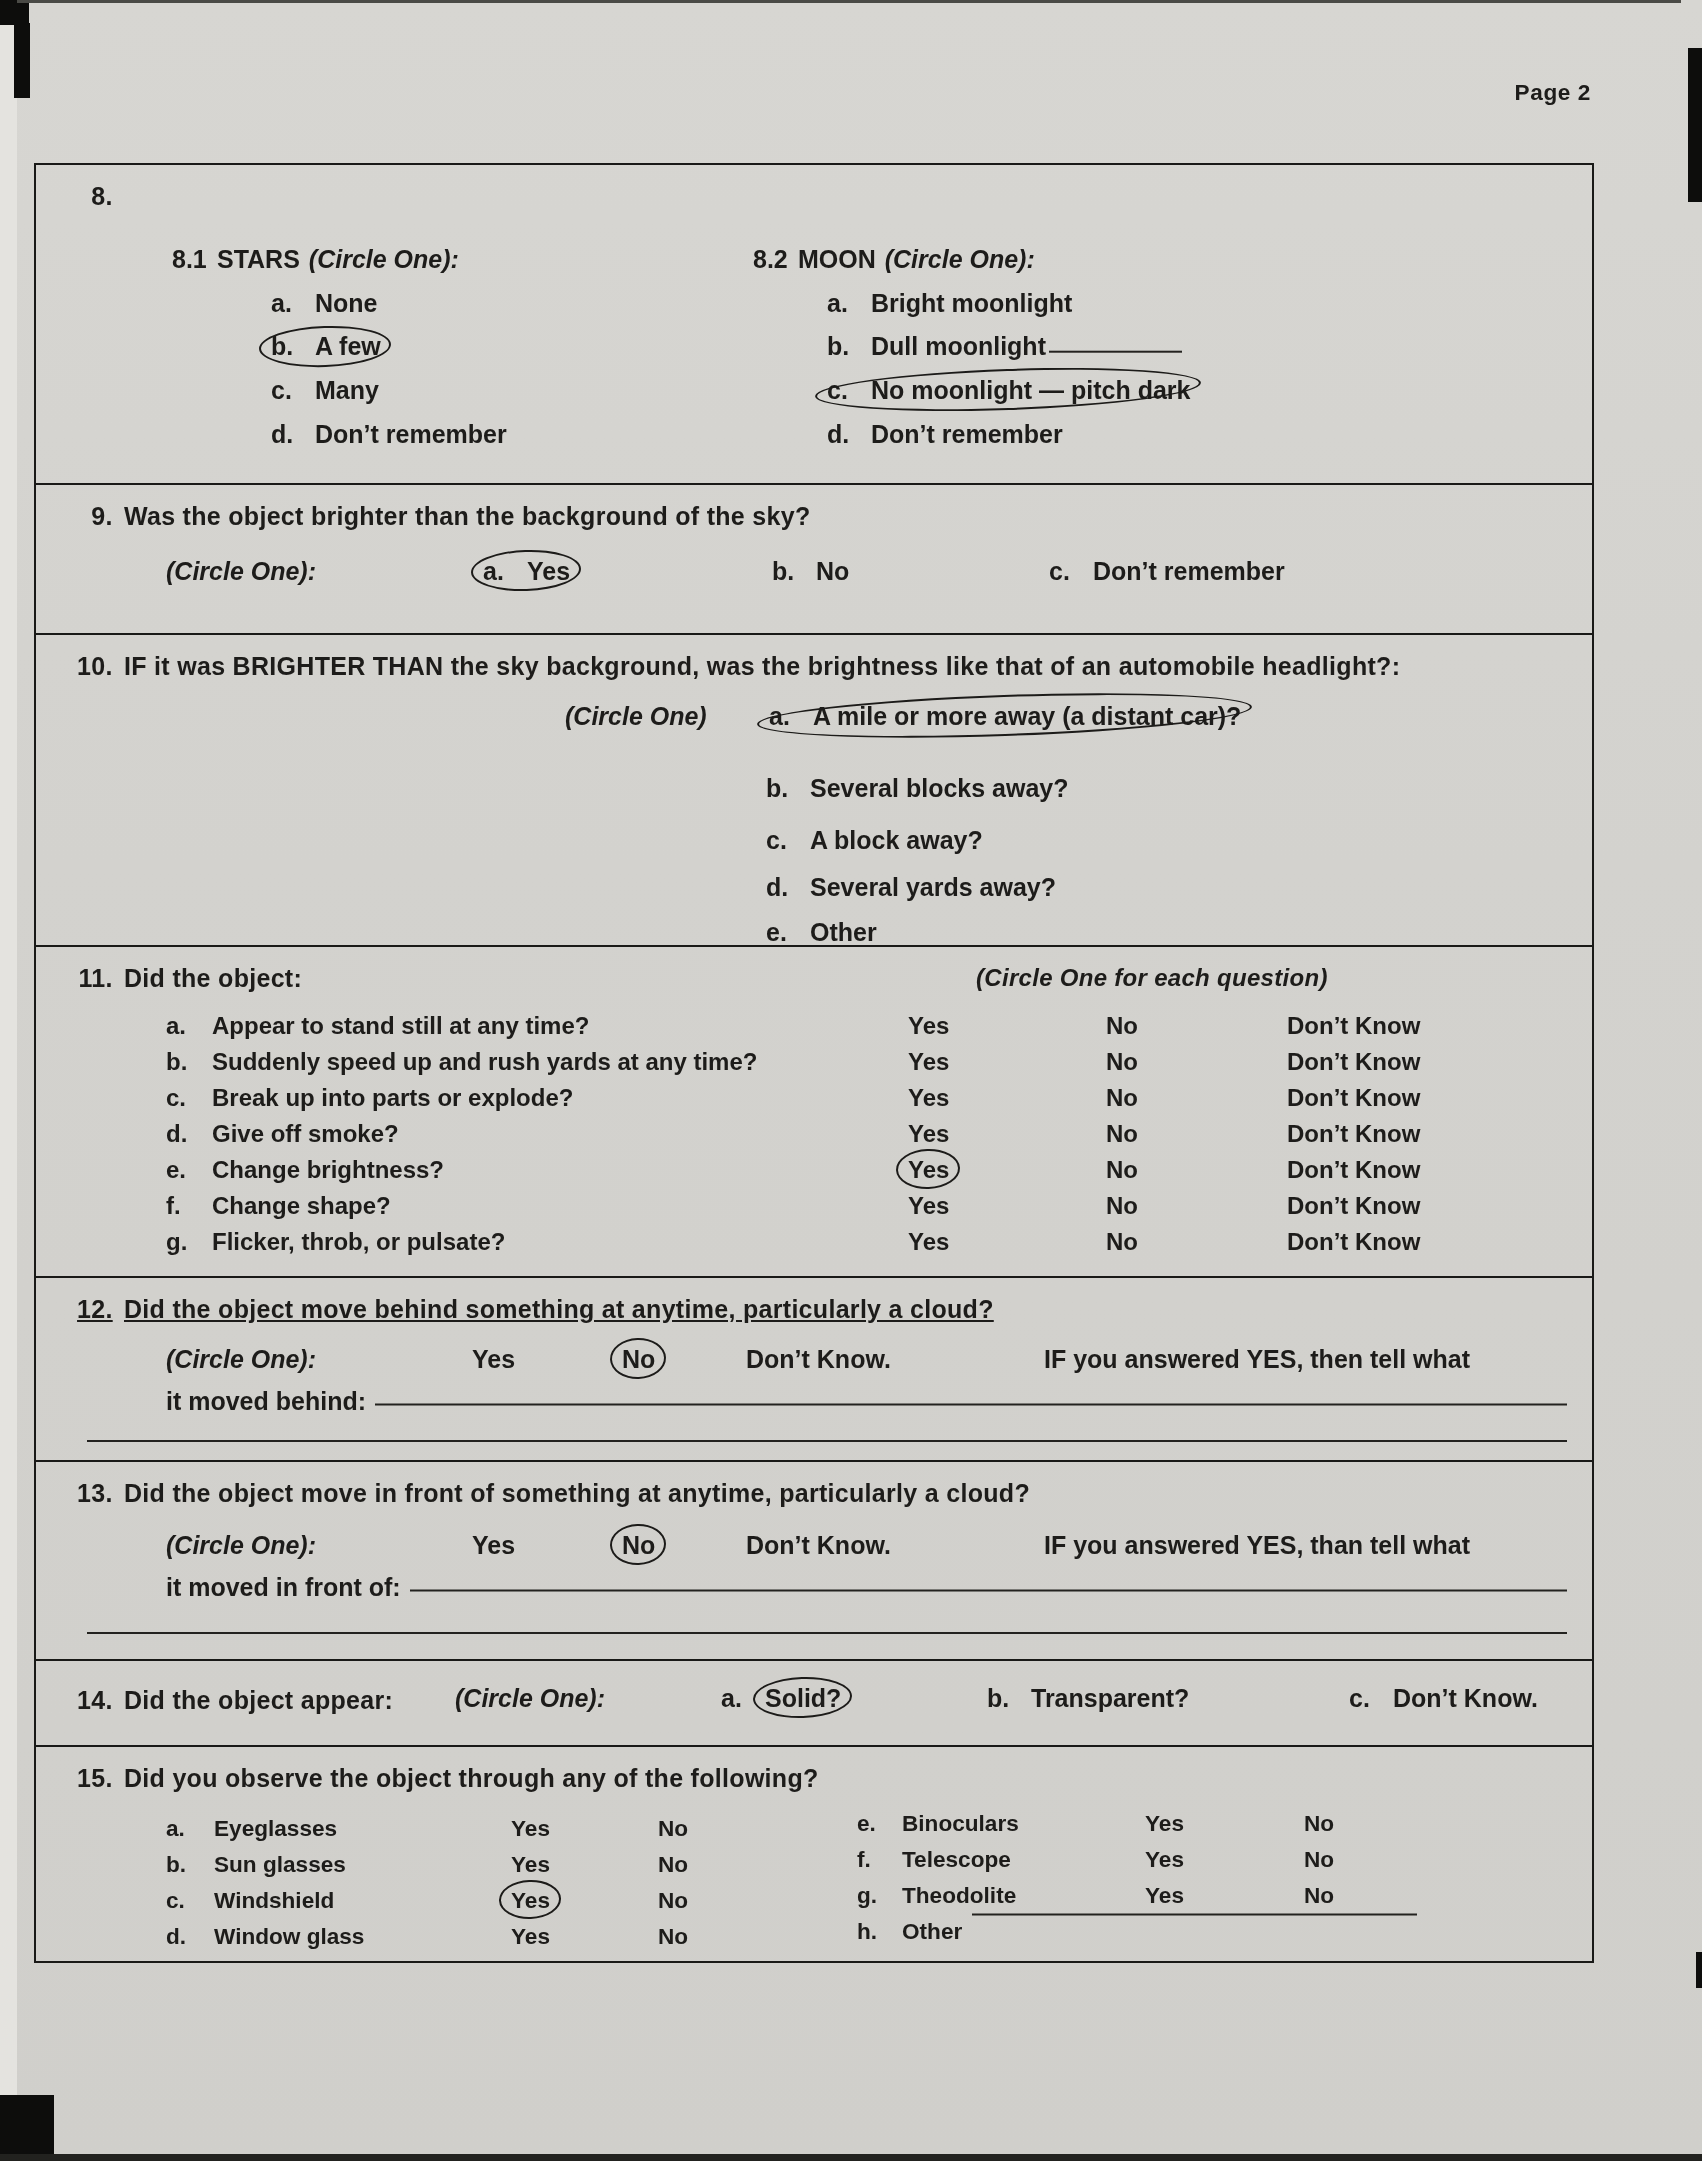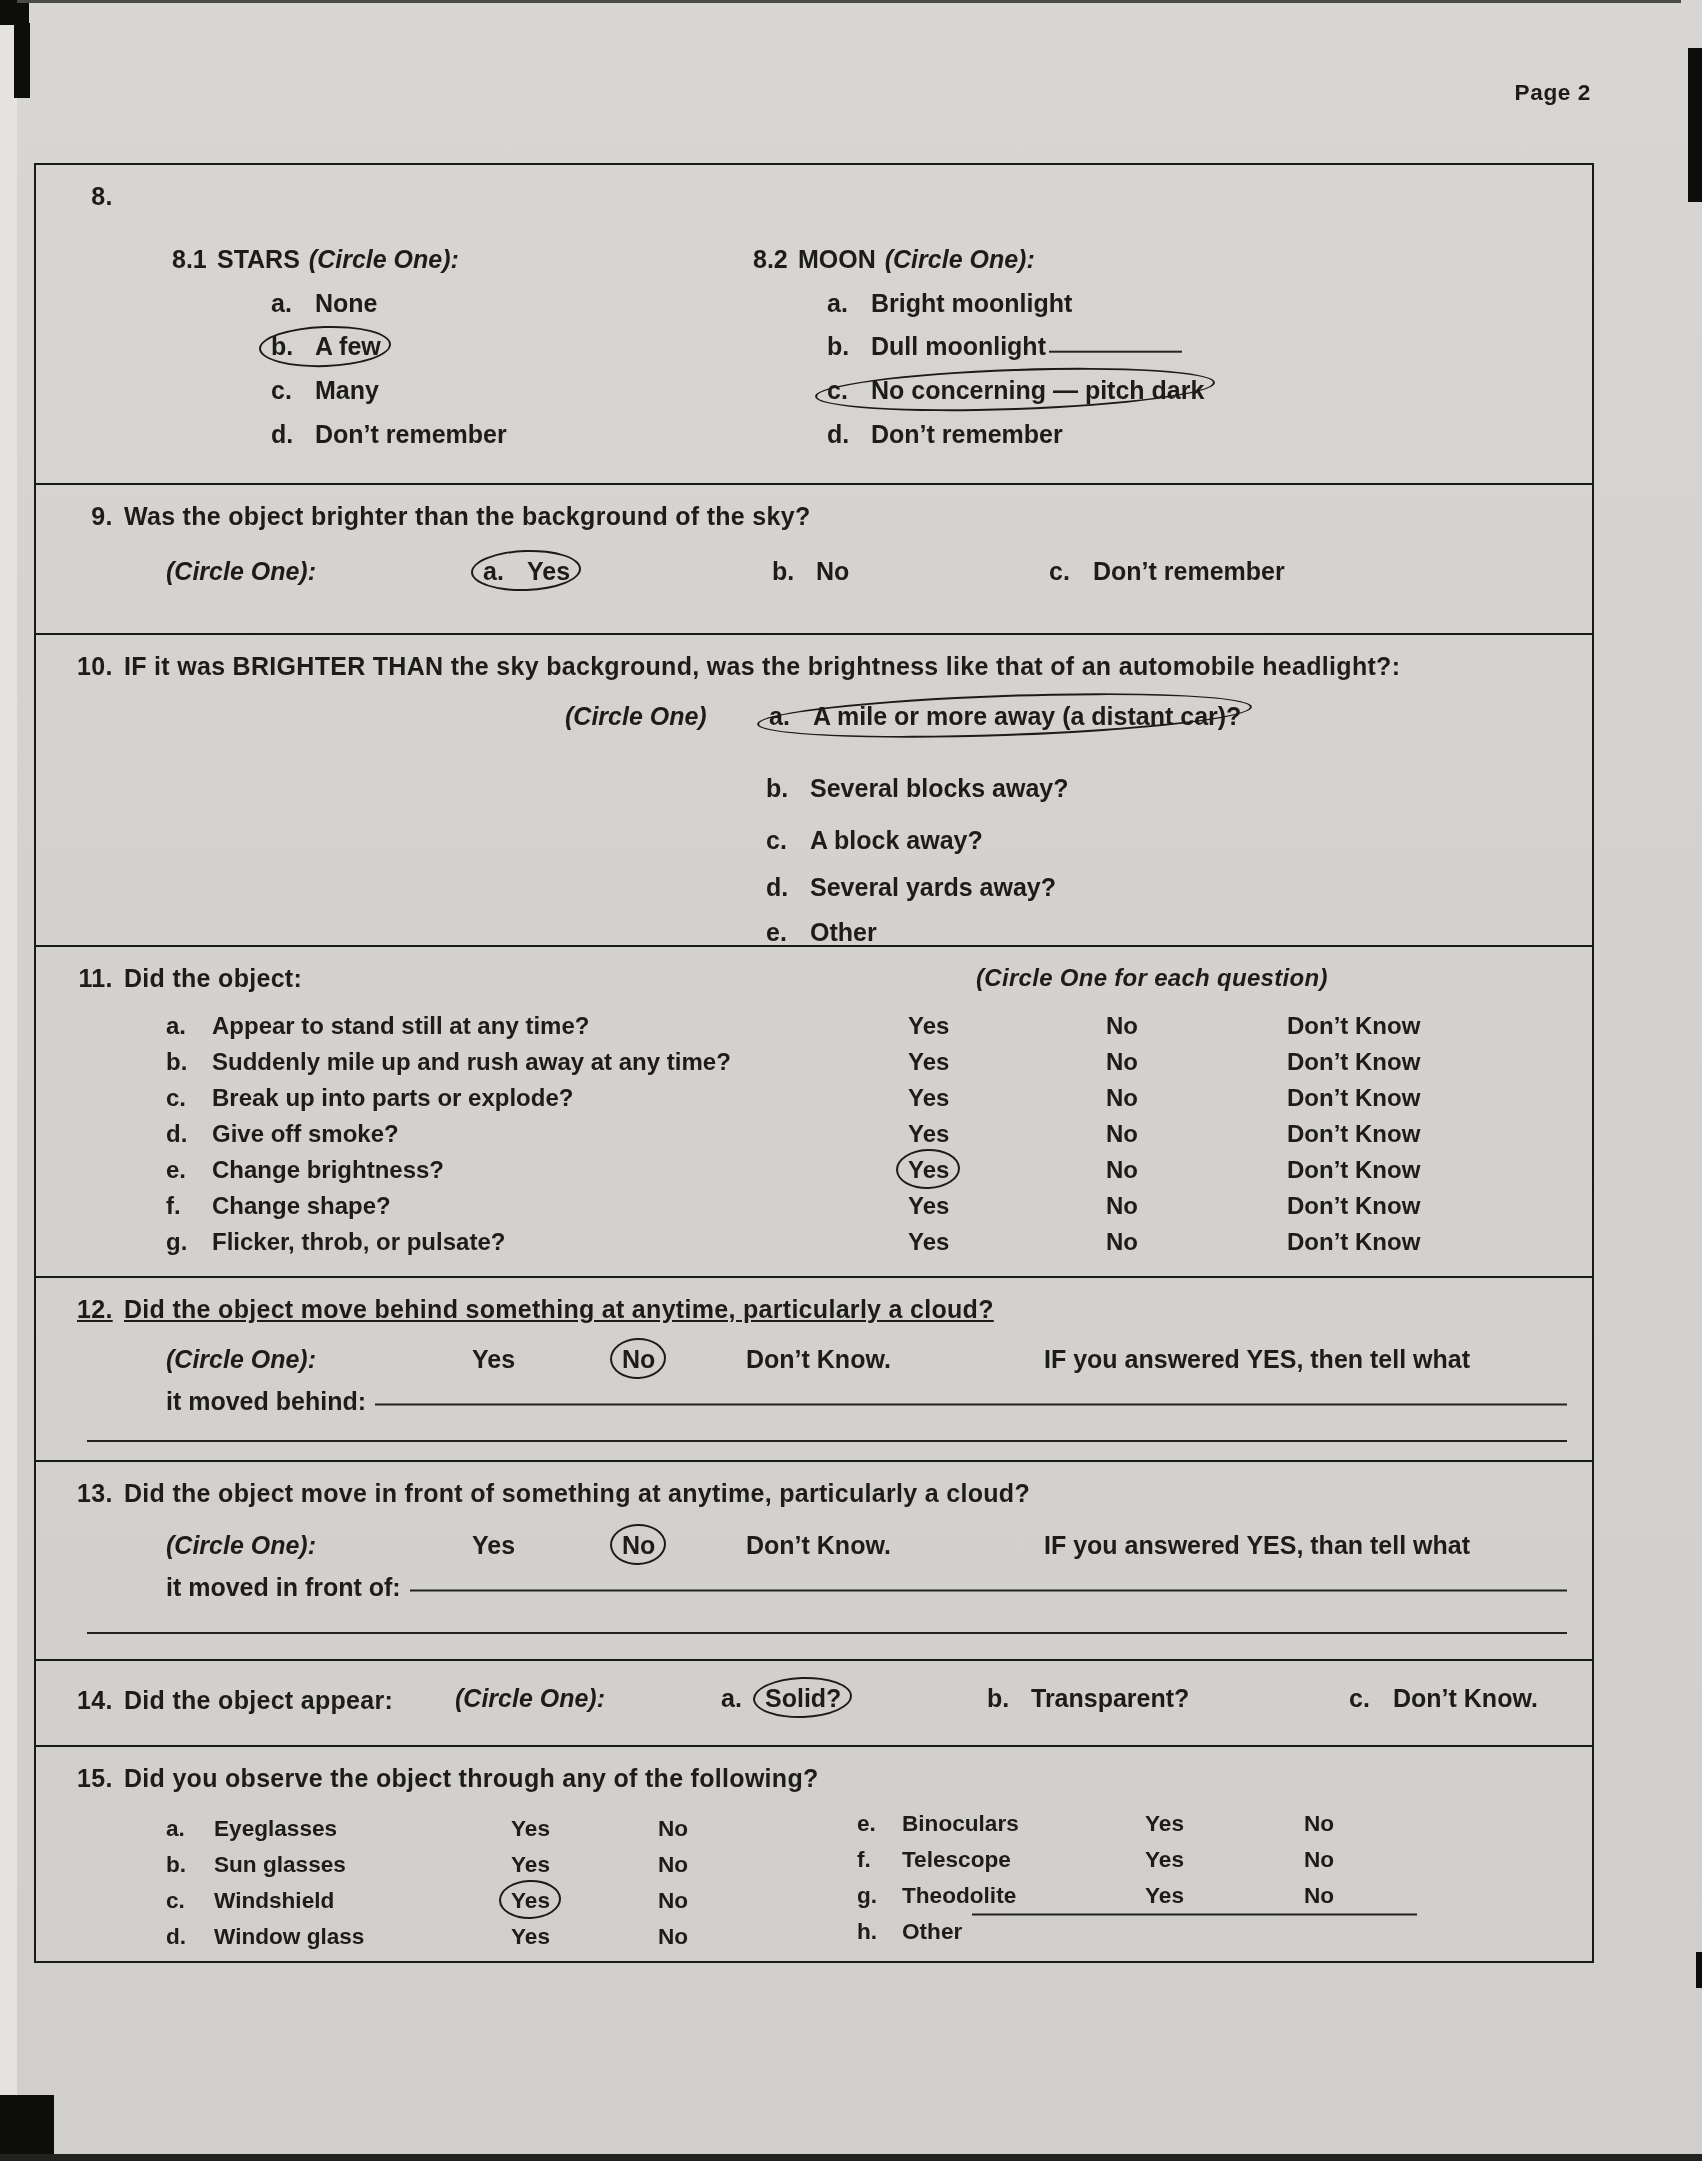--- a/index.html
+++ b/index.html
@@ -164,21 +164,21 @@
               <span>Bright moonlight</span>
             </div>
             <div class="opt">
               <span class="letter">b.</span>
               <span>Dull moonlight</span>
               <span class="tail"></span>
             </div>
             <div class="opt">
               <span class="circled">
                 <span class="letter">c.</span>
-                <span>No concerning — pitch dark</span>
+                <span>No moonlight — pitch dark</span>
               </span>
             </div>
             <div class="opt">
               <span class="letter">d.</span>
               <span>Don’t remember</span>
             </div>
           </div>
         </div>
       </div>
     </section>
@@ -246,21 +246,21 @@
         <div class="cell">
             <span class="letter">a.</span>
             <span>Appear to stand still at any time?</span>
           </div>
         <div class="cell">Yes</div>
         <div class="cell">No</div>
         <div class="cell">Don’t Know</div>
 
         <div class="cell">
             <span class="letter">b.</span>
-            <span>Suddenly mile up and rush away at any time?</span>
+            <span>Suddenly speed up and rush yards at any time?</span>
           </div>
         <div class="cell">Yes</div>
         <div class="cell">No</div>
         <div class="cell">Don’t Know</div>
 
         <div class="cell">
             <span class="letter">c.</span>
             <span>Break up into parts or explode?</span>
           </div>
         <div class="cell">Yes</div>

